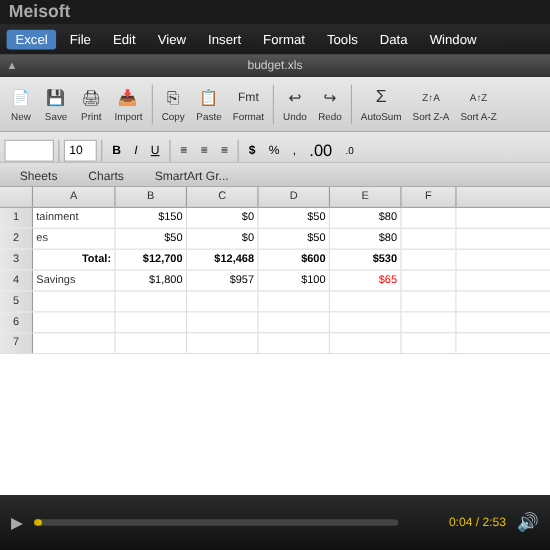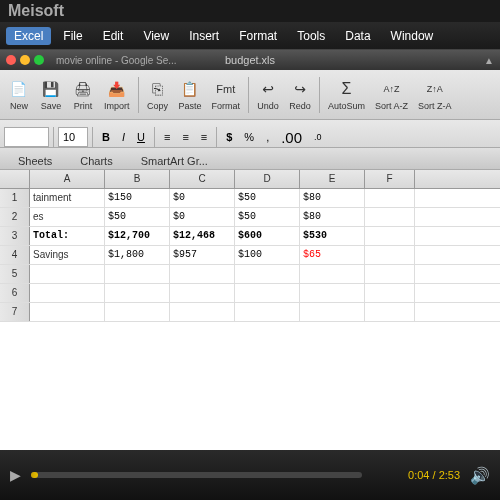--- a/index.html
+++ b/index.html
@@ -244,21 +244,21 @@
     .grid-cell {
       height: 18px;
       border-right: 1px solid #ddd;
       font-size: 10px;
       padding: 0 3px;
       line-height: 18px;
       overflow: hidden;
       white-space: nowrap;
       flex-shrink: 0;
     }
-    .cell-right { text-align: left; font-family: Liberation Mono, monospace; }
+    .cell-right { text-align: right; }
     .cell-bold { font-weight: bold; }
     .cell-red { color: red; }
     .cell-label { color: #333; }
 
     
     .col-a { width: 75px; }
     .col-b { width: 65px; }
     .col-c { width: 65px; }
     .col-d { width: 65px; }
     .col-e { width: 65px; }
@@ -323,26 +323,20 @@
     <div class="menu-item">Insert</div>
     <div class="menu-item">Format</div>
     <div class="menu-item">Tools</div>
     <div class="menu-item">Data</div>
     <div class="menu-item">Window</div>
   </div>
 
   <div class="spreadsheet-window">
 
     <div class="window-title-bar">
-      <div class="window-title-bar-left">
-        <div class="window-dot dot-red"></div>
-        <div class="window-dot dot-yellow"></div>
-        <div class="window-dot dot-green"></div>
-        <span style="color:#aaa;font-size:10px;margin-left:8px;">movie online - Google Se...</span>
-      </div>
       <span class="window-title">budget.xls</span>
       <span class="window-title-indicator">▲</span>
     </div>
 
     <div class="toolbar">
       <div class="toolbar-btn">
         <div class="toolbar-icon">📄</div>
         <span>New</span>
       </div>
       <div class="toolbar-btn">
@@ -378,26 +372,26 @@
       <div class="toolbar-btn">
         <div class="toolbar-icon">↪</div>
         <span>Redo</span>
       </div>
       <div class="toolbar-separator"></div>
       <div class="toolbar-btn">
         <div class="toolbar-icon" style="font-size:16px;">Σ</div>
         <span>AutoSum</span>
       </div>
       <div class="toolbar-btn">
+        <div class="toolbar-icon" style="font-size:9px;">Z↑A</div>
+        <span>Sort Z-A</span>
+      </div>
+      <div class="toolbar-btn">
         <div class="toolbar-icon" style="font-size:9px;">A↑Z</div>
         <span>Sort A-Z</span>
-      </div>
-      <div class="toolbar-btn">
-        <div class="toolbar-icon" style="font-size:9px;">Z↑A</div>
-        <span>Sort Z-A</span>
       </div>
     </div>
 
     <div class="format-bar">
       <input class="format-input format-cell-ref" value="" style="">
       <div class="format-separator"></div>
       <input class="format-input format-font-size" value="10" style="">
       <div class="format-separator"></div>
       <button class="format-btn bold">B</button>
       <button class="format-btn italic">I</button>

